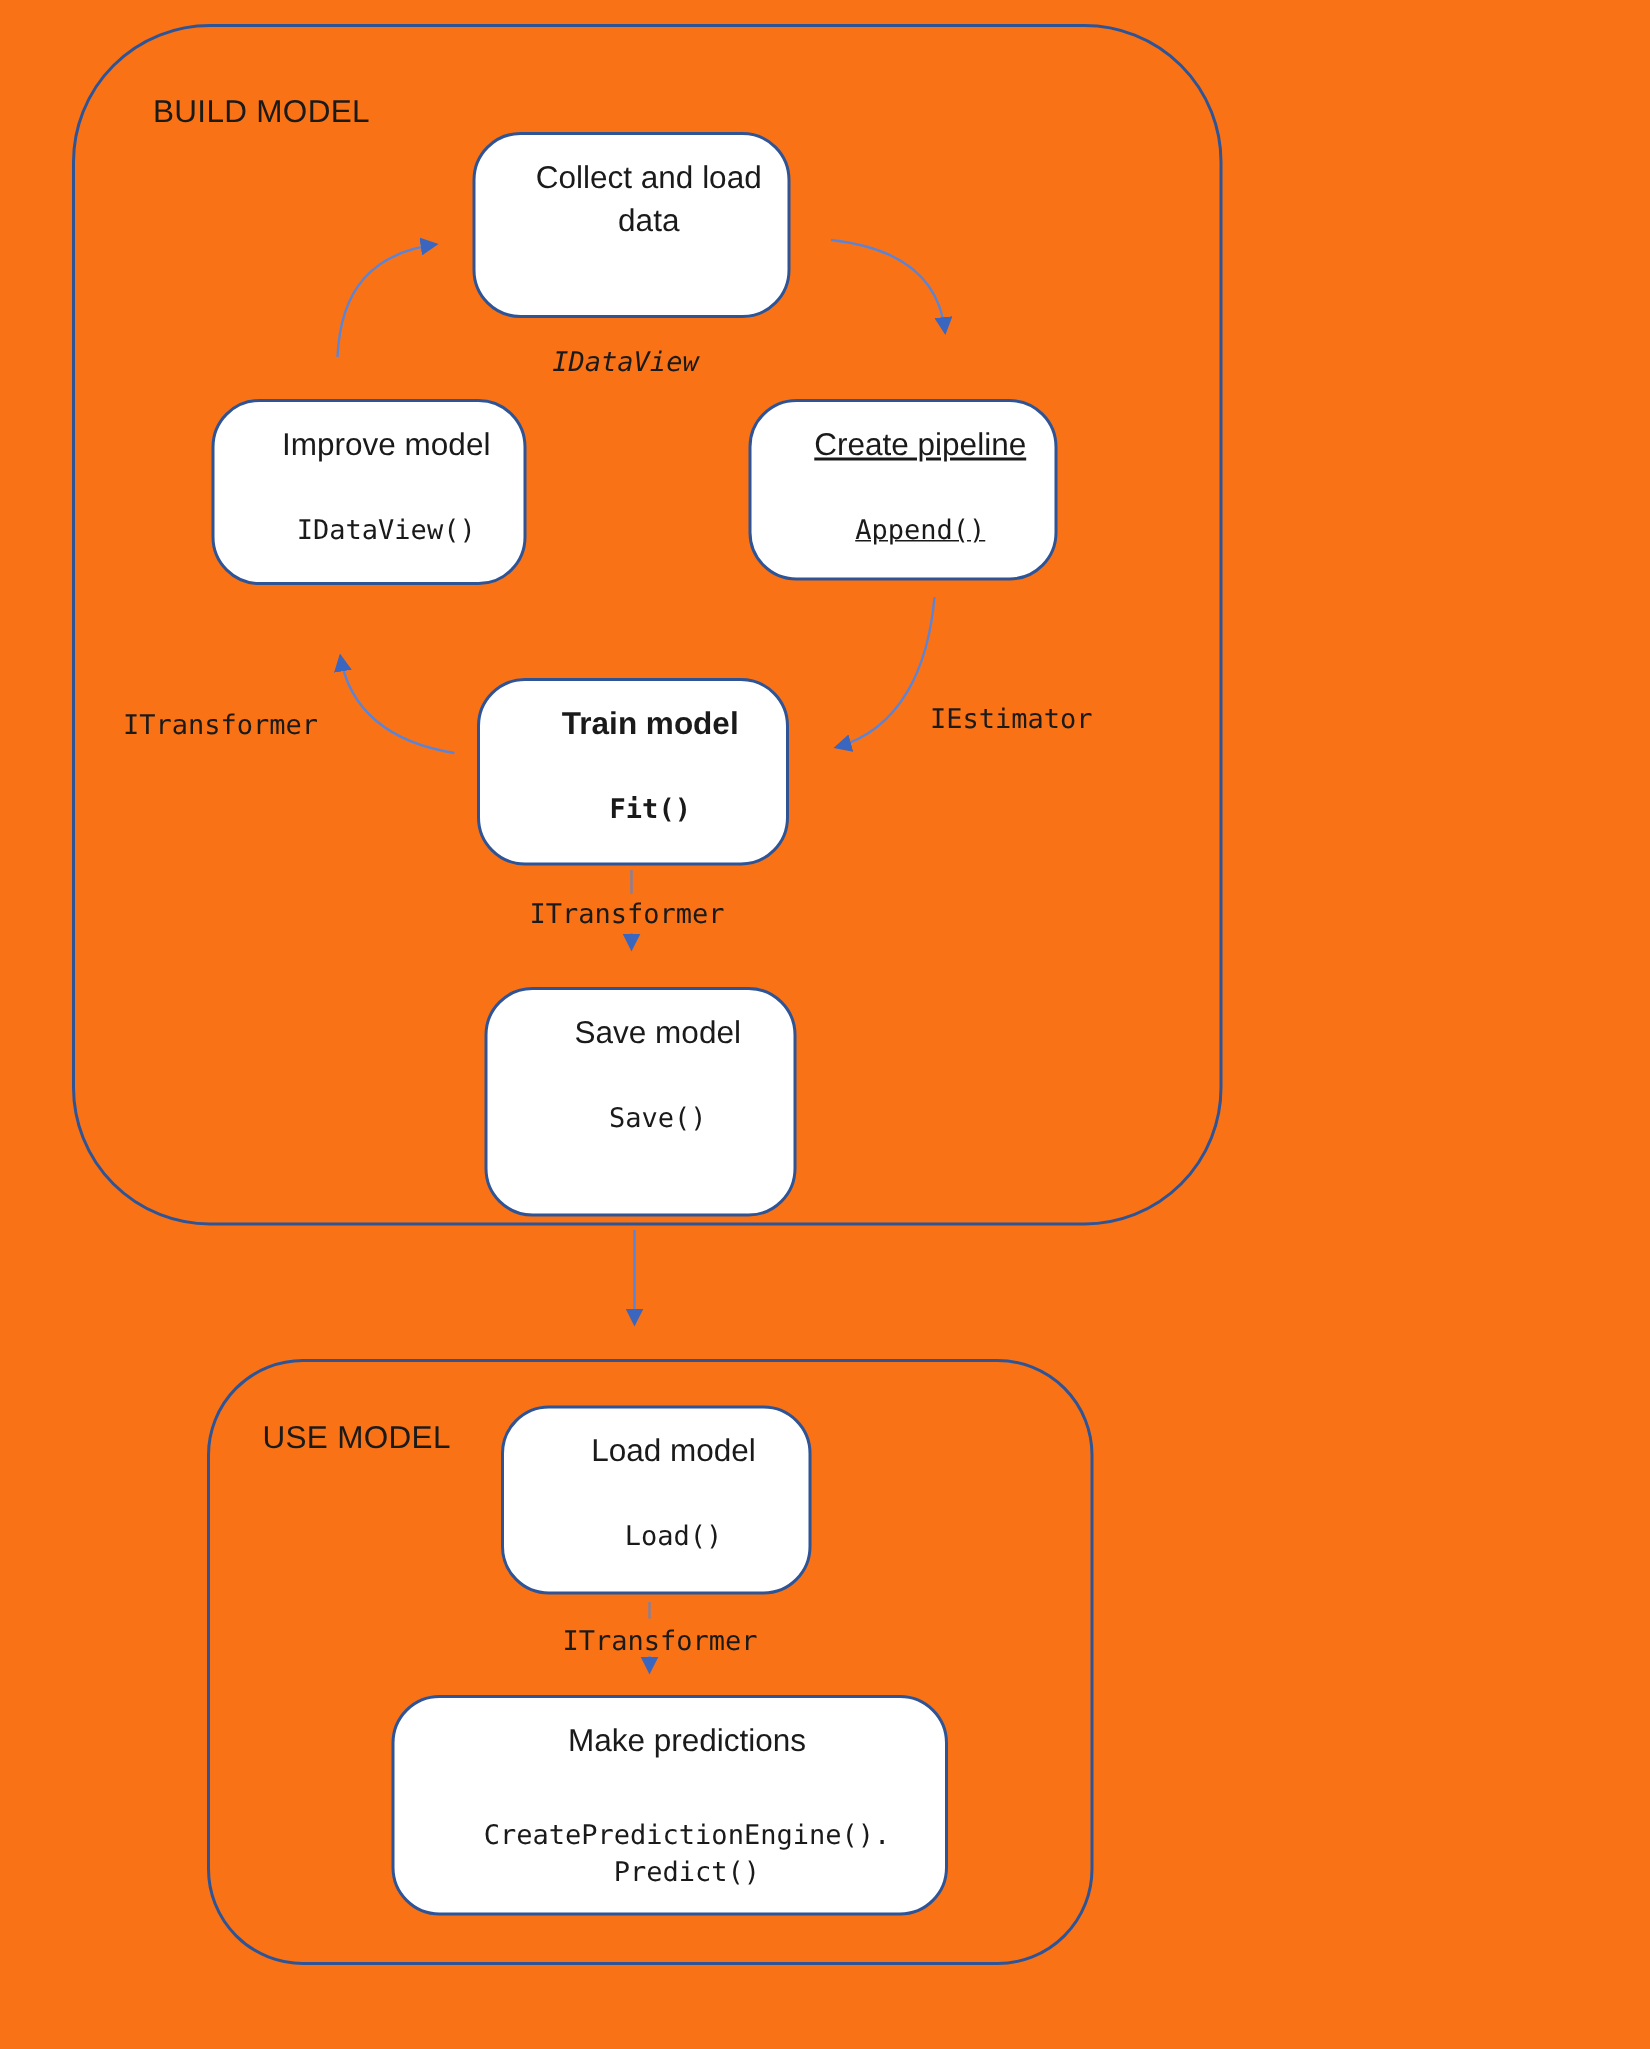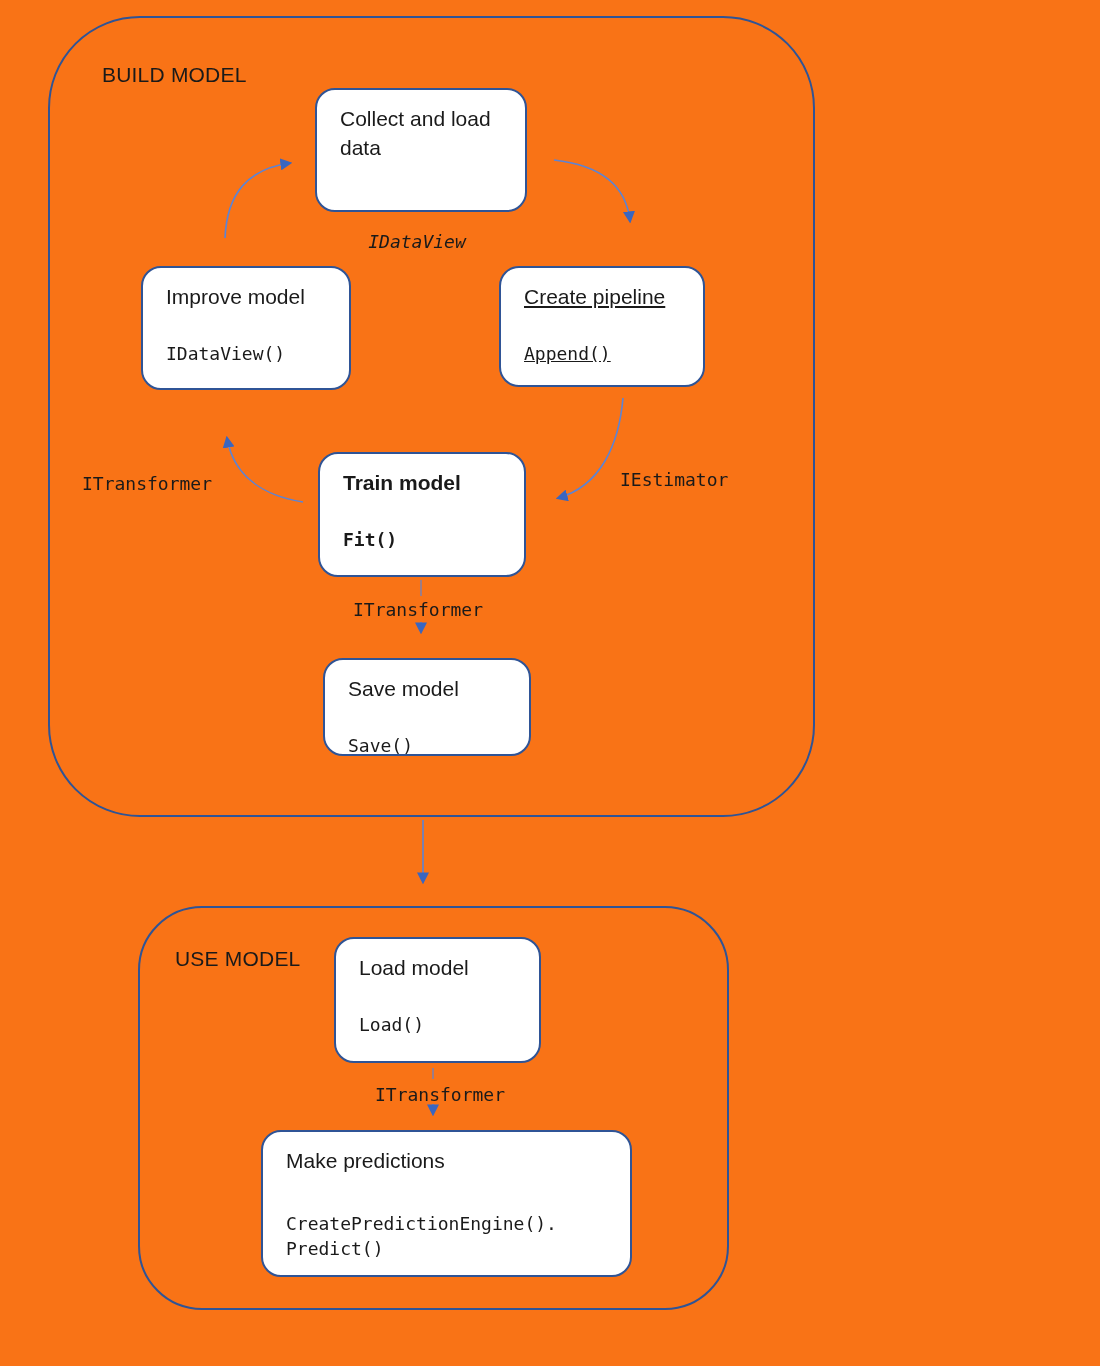--- a/index.html
+++ b/index.html
@@ -32,41 +32,41 @@
     letter-spacing: 0.2px;
     color: var(--text);
     white-space: nowrap;
   }
   #build-label { left: 102px; top: 63px; }
   #use-label   { left: 175px; top: 947px; }
 
   .node {
     position: absolute;
     border: 2px solid var(--border);
-    border-radius: 20px;
+    border-radius: 32px;
     background: #ffffff;
-    text-align: left;
+    text-align: center;
     padding-top: 15px;
     padding-left: 23px;
   }
   .node-title { font-size: 21px; line-height: 27px; color: var(--text); }
   .node-code {
     font-family: "DejaVu Sans Mono", monospace;
     font-size: 18px;
     line-height: 22px;
     margin-top: 33px;
     color: var(--text);
     white-space: pre;
   }
   #node-collect { left: 315px; top: 88px;  width: 212px; height: 124px; padding-top: 14px; }
   #node-collect .node-title { line-height: 29px; }
   #node-improve { left: 141px; top: 266px; width: 210px; height: 124px; }
   #node-create  { left: 499px; top: 266px; width: 206px; height: 121px; text-decoration: underline; }
   #node-train   { left: 318px; top: 452px; width: 208px; height: 125px; font-weight: bold; }
-  #node-save    { left: 323px; top: 658px; width: 208px; height: 98px; }
+  #node-save    { left: 323px; top: 658px; width: 208px; height: 153px; }
   #node-load    { left: 334px; top: 937px; width: 207px; height: 126px; }
   #node-predict { left: 261px; top: 1130px; width: 371px; height: 147px; }
   #node-predict .node-code  { margin-top: 37px; line-height: 25px; }
 
   .edge-label {
     position: absolute;
     font-family: "DejaVu Sans Mono", monospace;
     font-size: 18px;
     line-height: 20px;
     color: var(--text);

